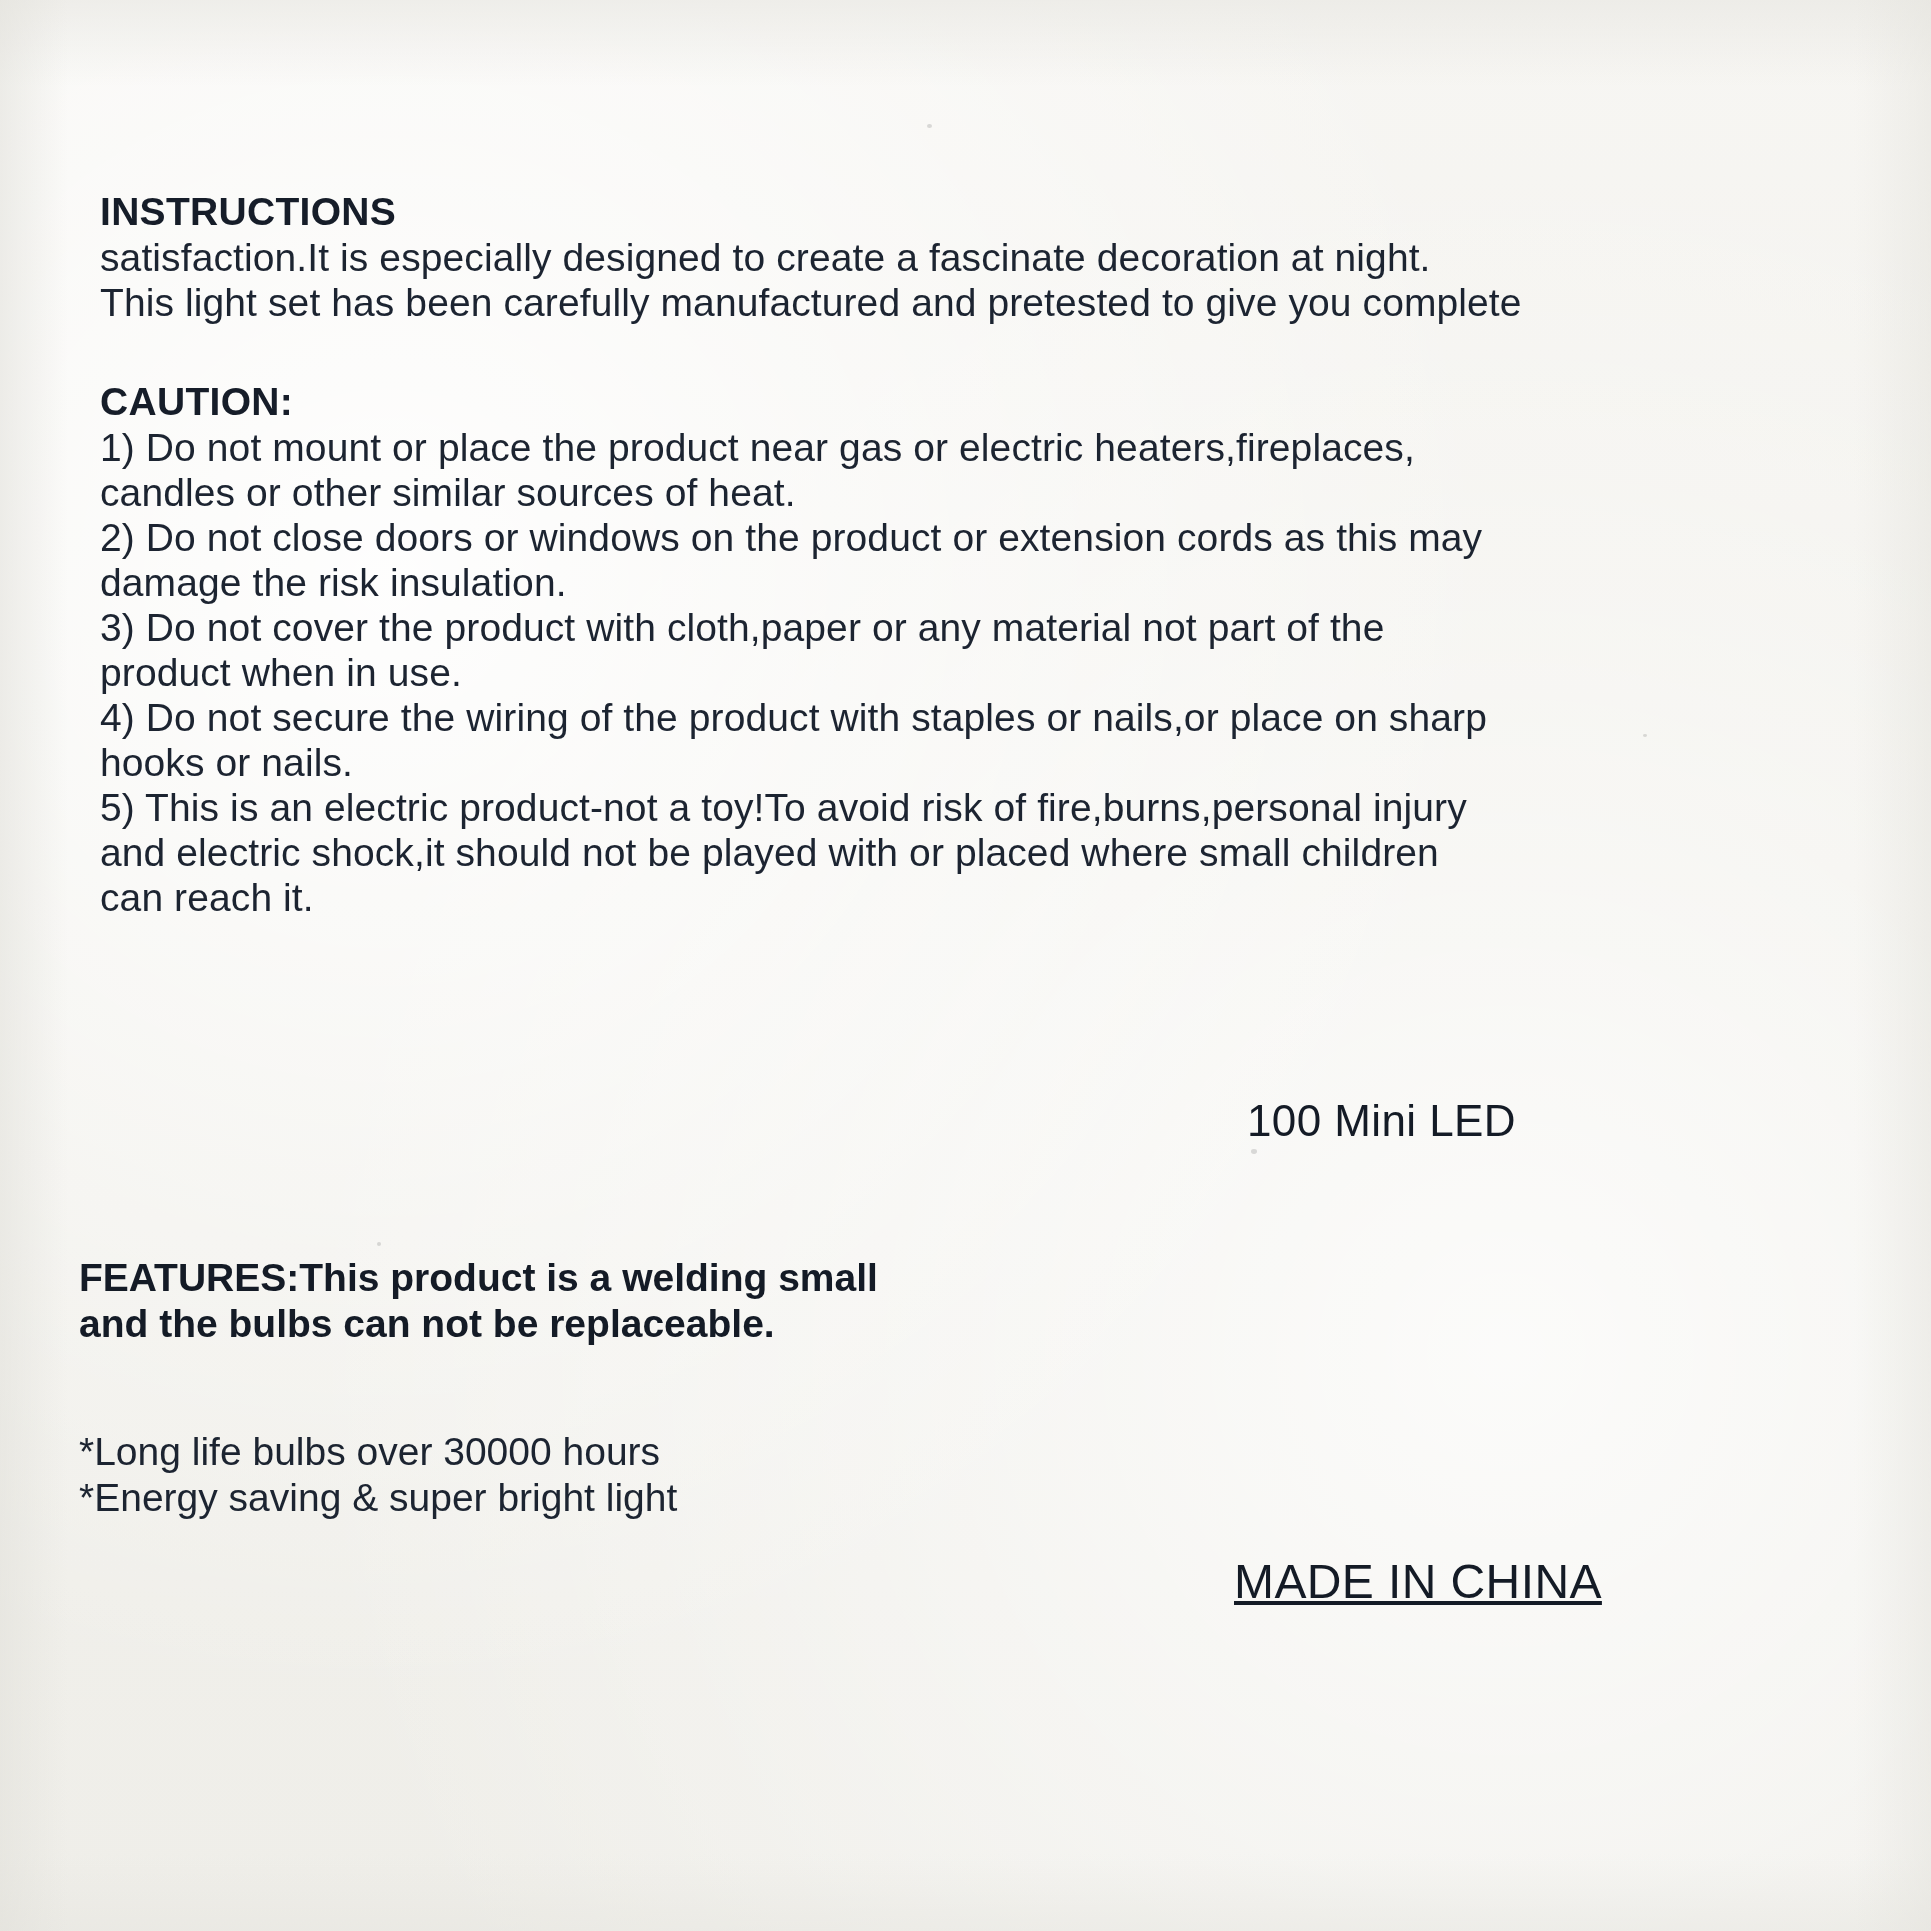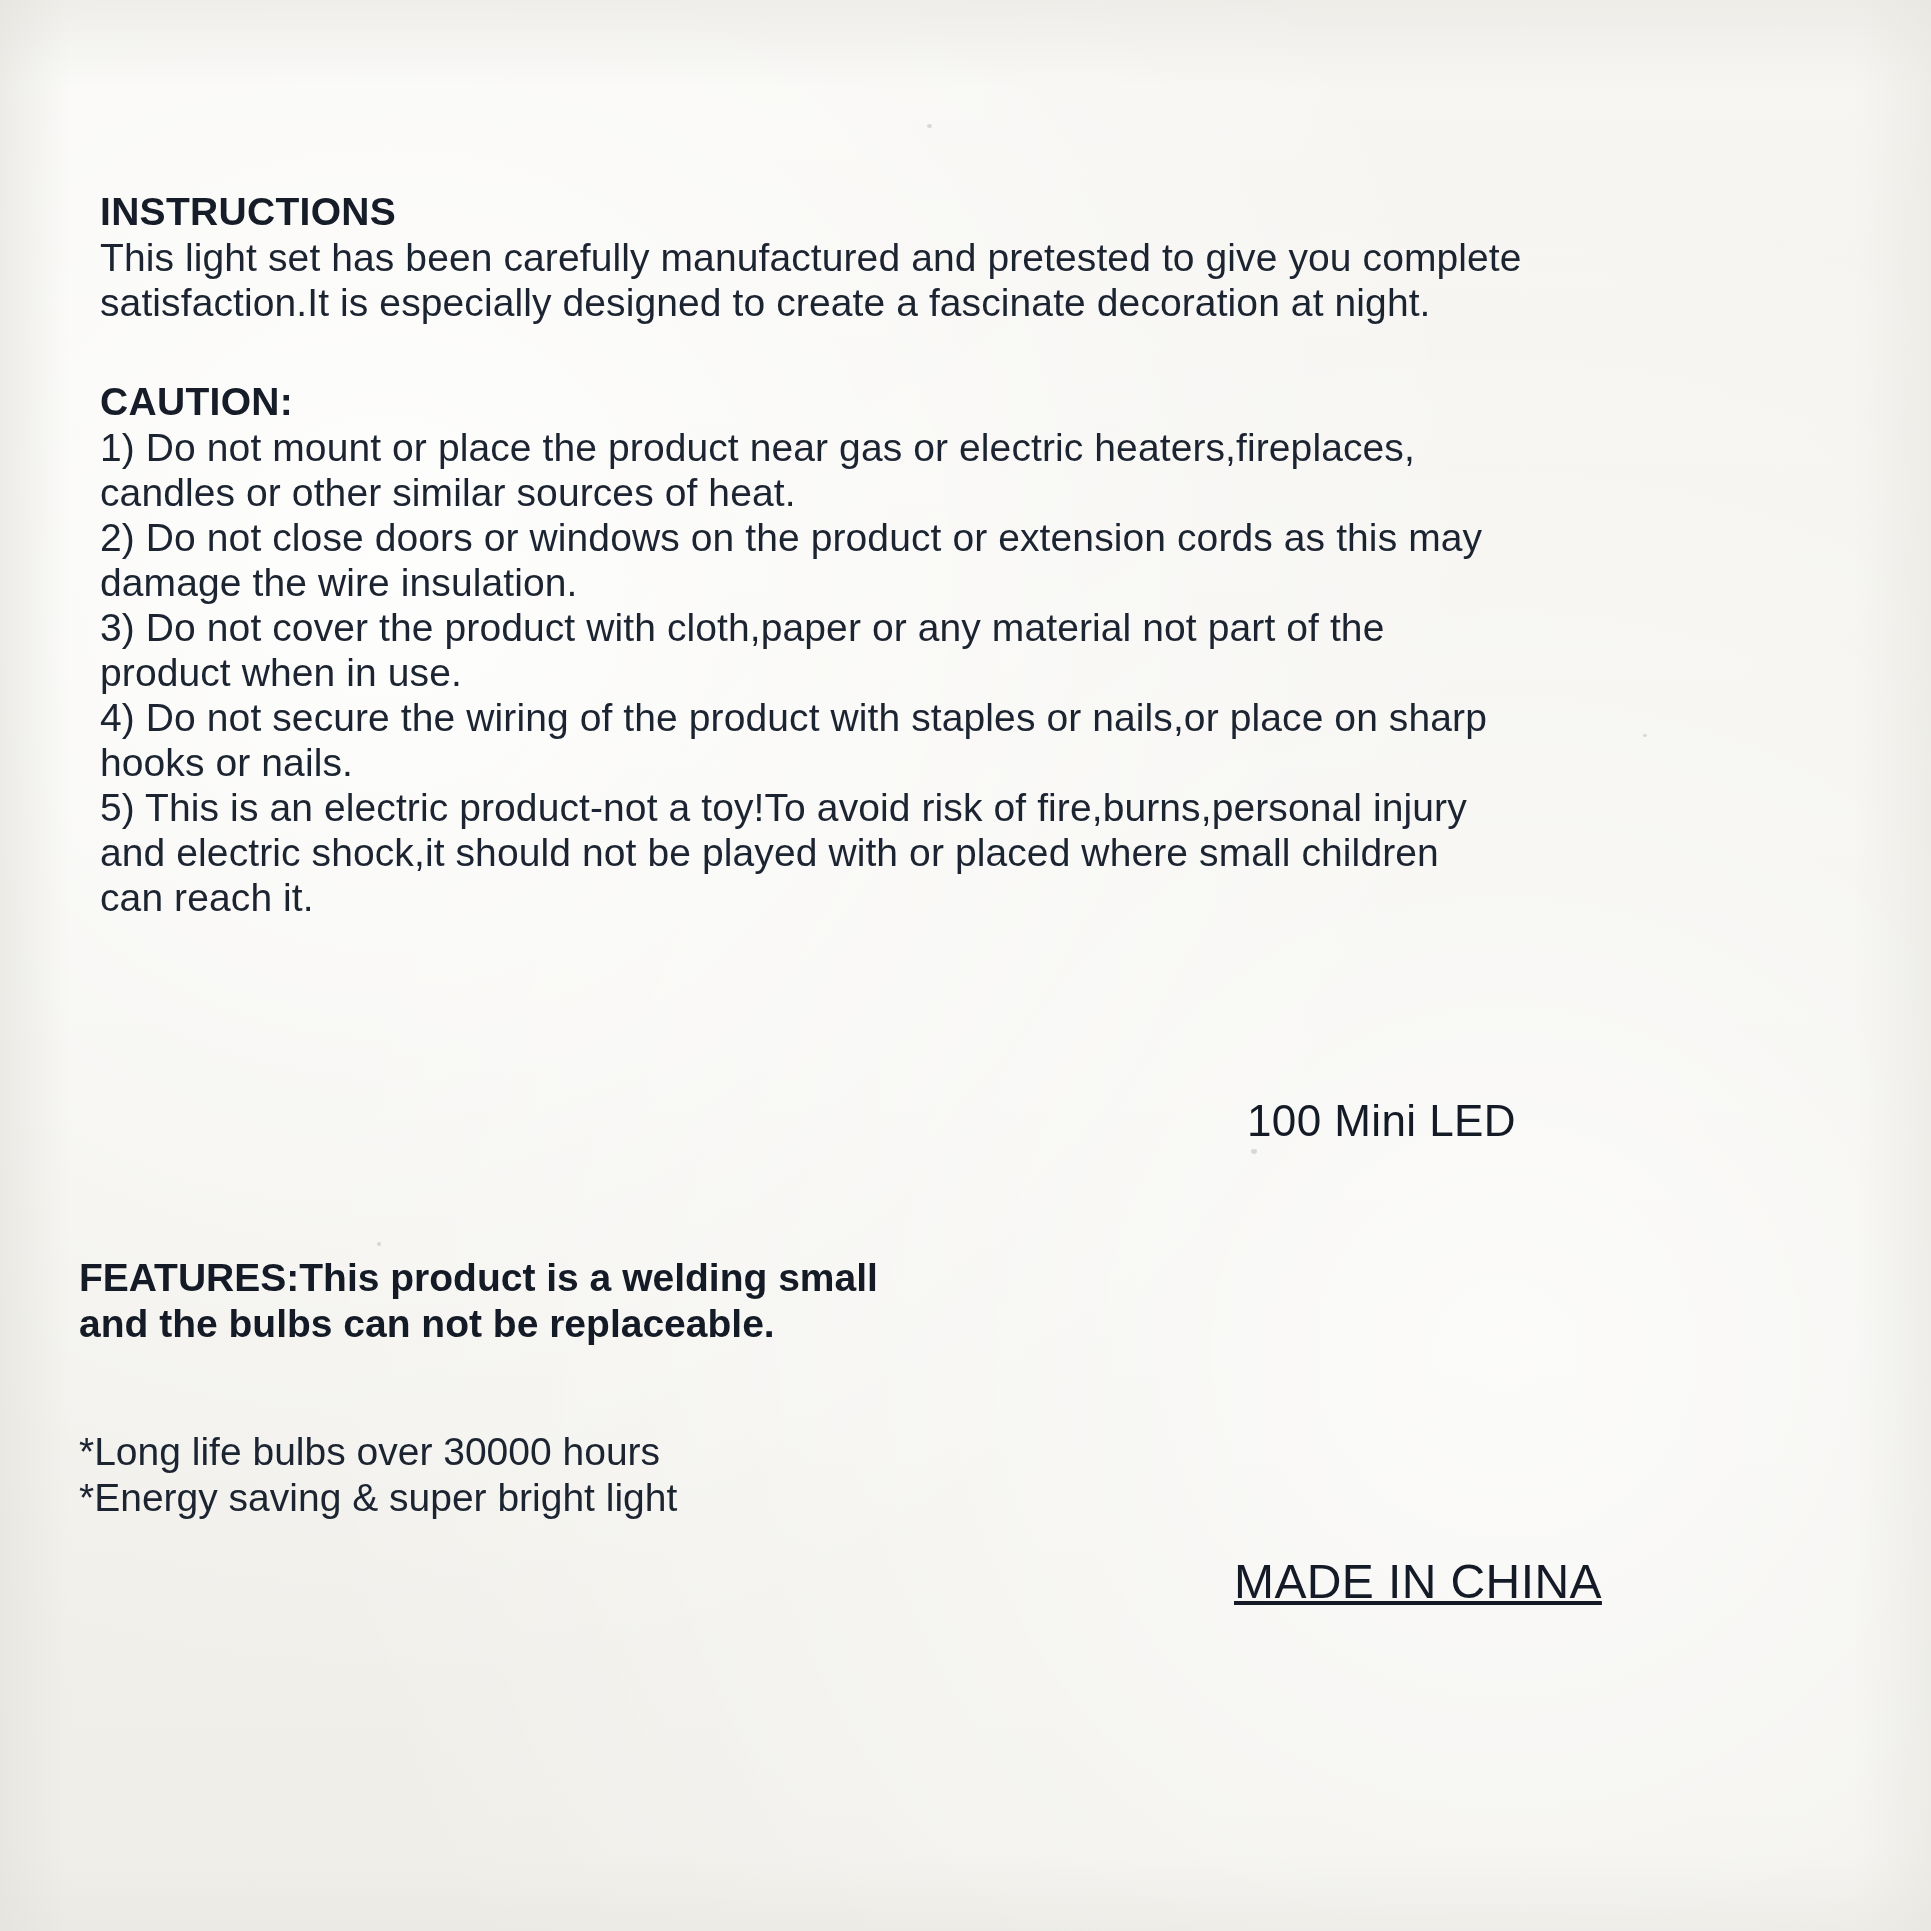--- a/index.html
+++ b/index.html
@@ -128,33 +128,33 @@
   <span class="speck" style="left:927px; top:124px; width:4.8px; height:3.9px;"></span>
   <span class="speck" style="left:1251px; top:1149px; width:5.8px; height:4.8px;"></span>
   <span class="speck" style="left:377px; top:1242px; width:3.9px; height:3.9px;"></span>
   <span class="speck" style="left:145px; top:1506px; width:3.9px; height:3.9px;"></span>
   <span class="speck" style="left:1643px; top:734px; width:3.9px; height:2.9px;"></span>
 
   <div class="content">
 
     <div>
       <div class="heading">INSTRUCTIONS</div>
+      <div class="body-line">satisfaction.It is especially designed to create a fascinate decoration at night.</div>
       <div class="body-line">This light set has been carefully manufactured and pretested to give you complete</div>
-      <div class="body-line">satisfaction.It is especially designed to create a fascinate decoration at night.</div>
     </div>
 
     <div class="block-gap-lg"></div>
 
     <div>
       <div class="heading">CAUTION:</div>
       <ul class="caution-list">
         <li class="body-line">1) Do not mount or place the product near gas or electric heaters,fireplaces,</li>
         <li class="body-line">candles or other similar sources of heat.</li>
         <li class="body-line">2) Do not close doors or windows on the product or extension cords as this may</li>
-        <li class="body-line">damage the wire insulation.</li>
+        <li class="body-line">damage the risk insulation.</li>
         <li class="body-line">3) Do not cover the product with cloth,paper or any material not part of the</li>
         <li class="body-line">product when in use.</li>
         <li class="body-line">4) Do not secure the wiring of the product with staples or nails,or place on sharp</li>
         <li class="body-line">hooks or nails.</li>
         <li class="body-line">5) This is an electric product-not a toy!To avoid risk of fire,burns,personal injury</li>
         <li class="body-line">and electric shock,it should not be played with or placed where small children</li>
         <li class="body-line">can reach it.</li>
       </ul>
     </div>
 

